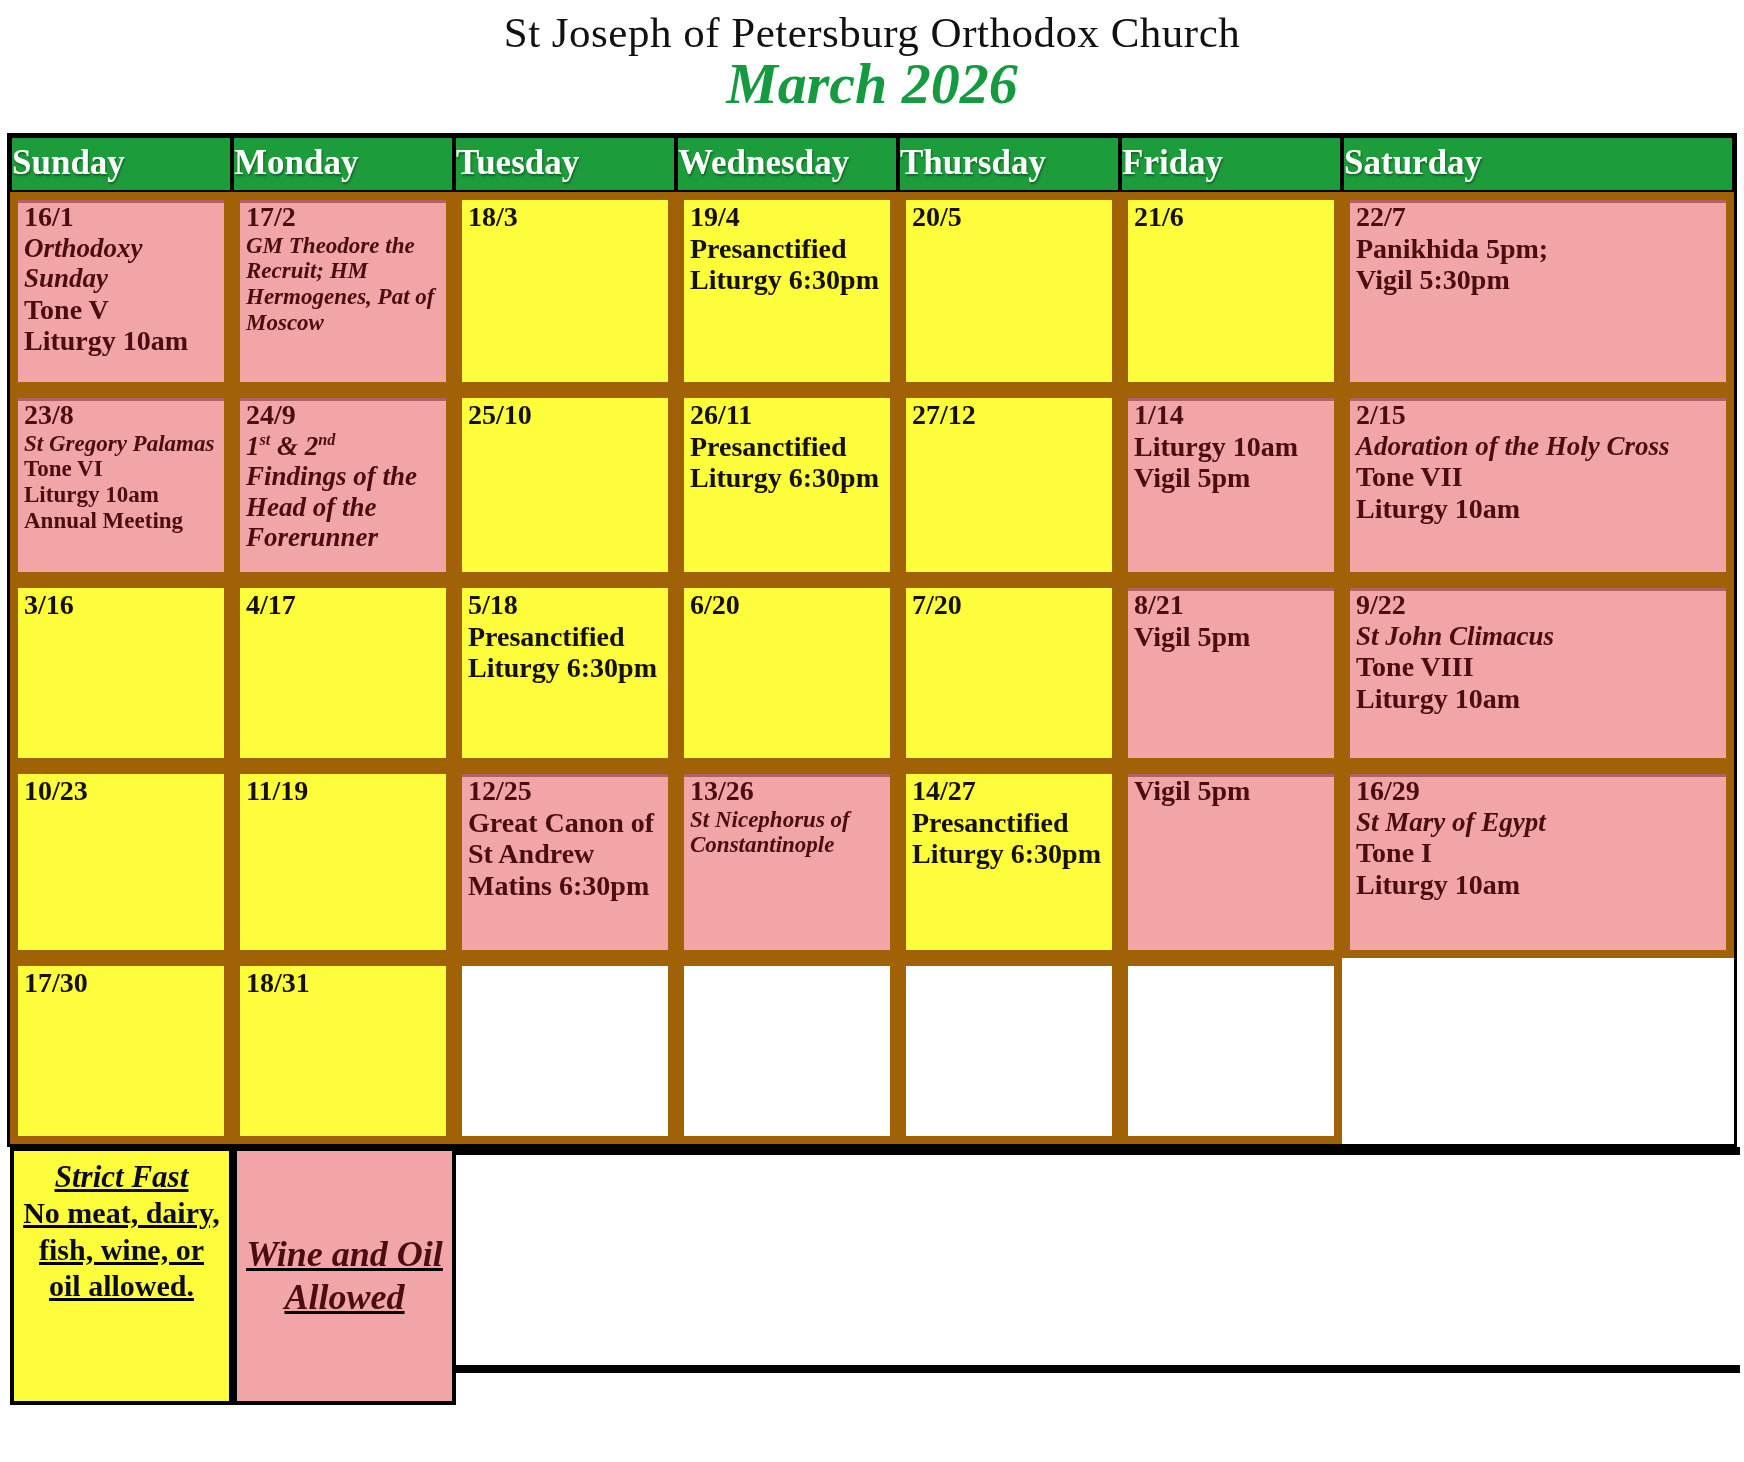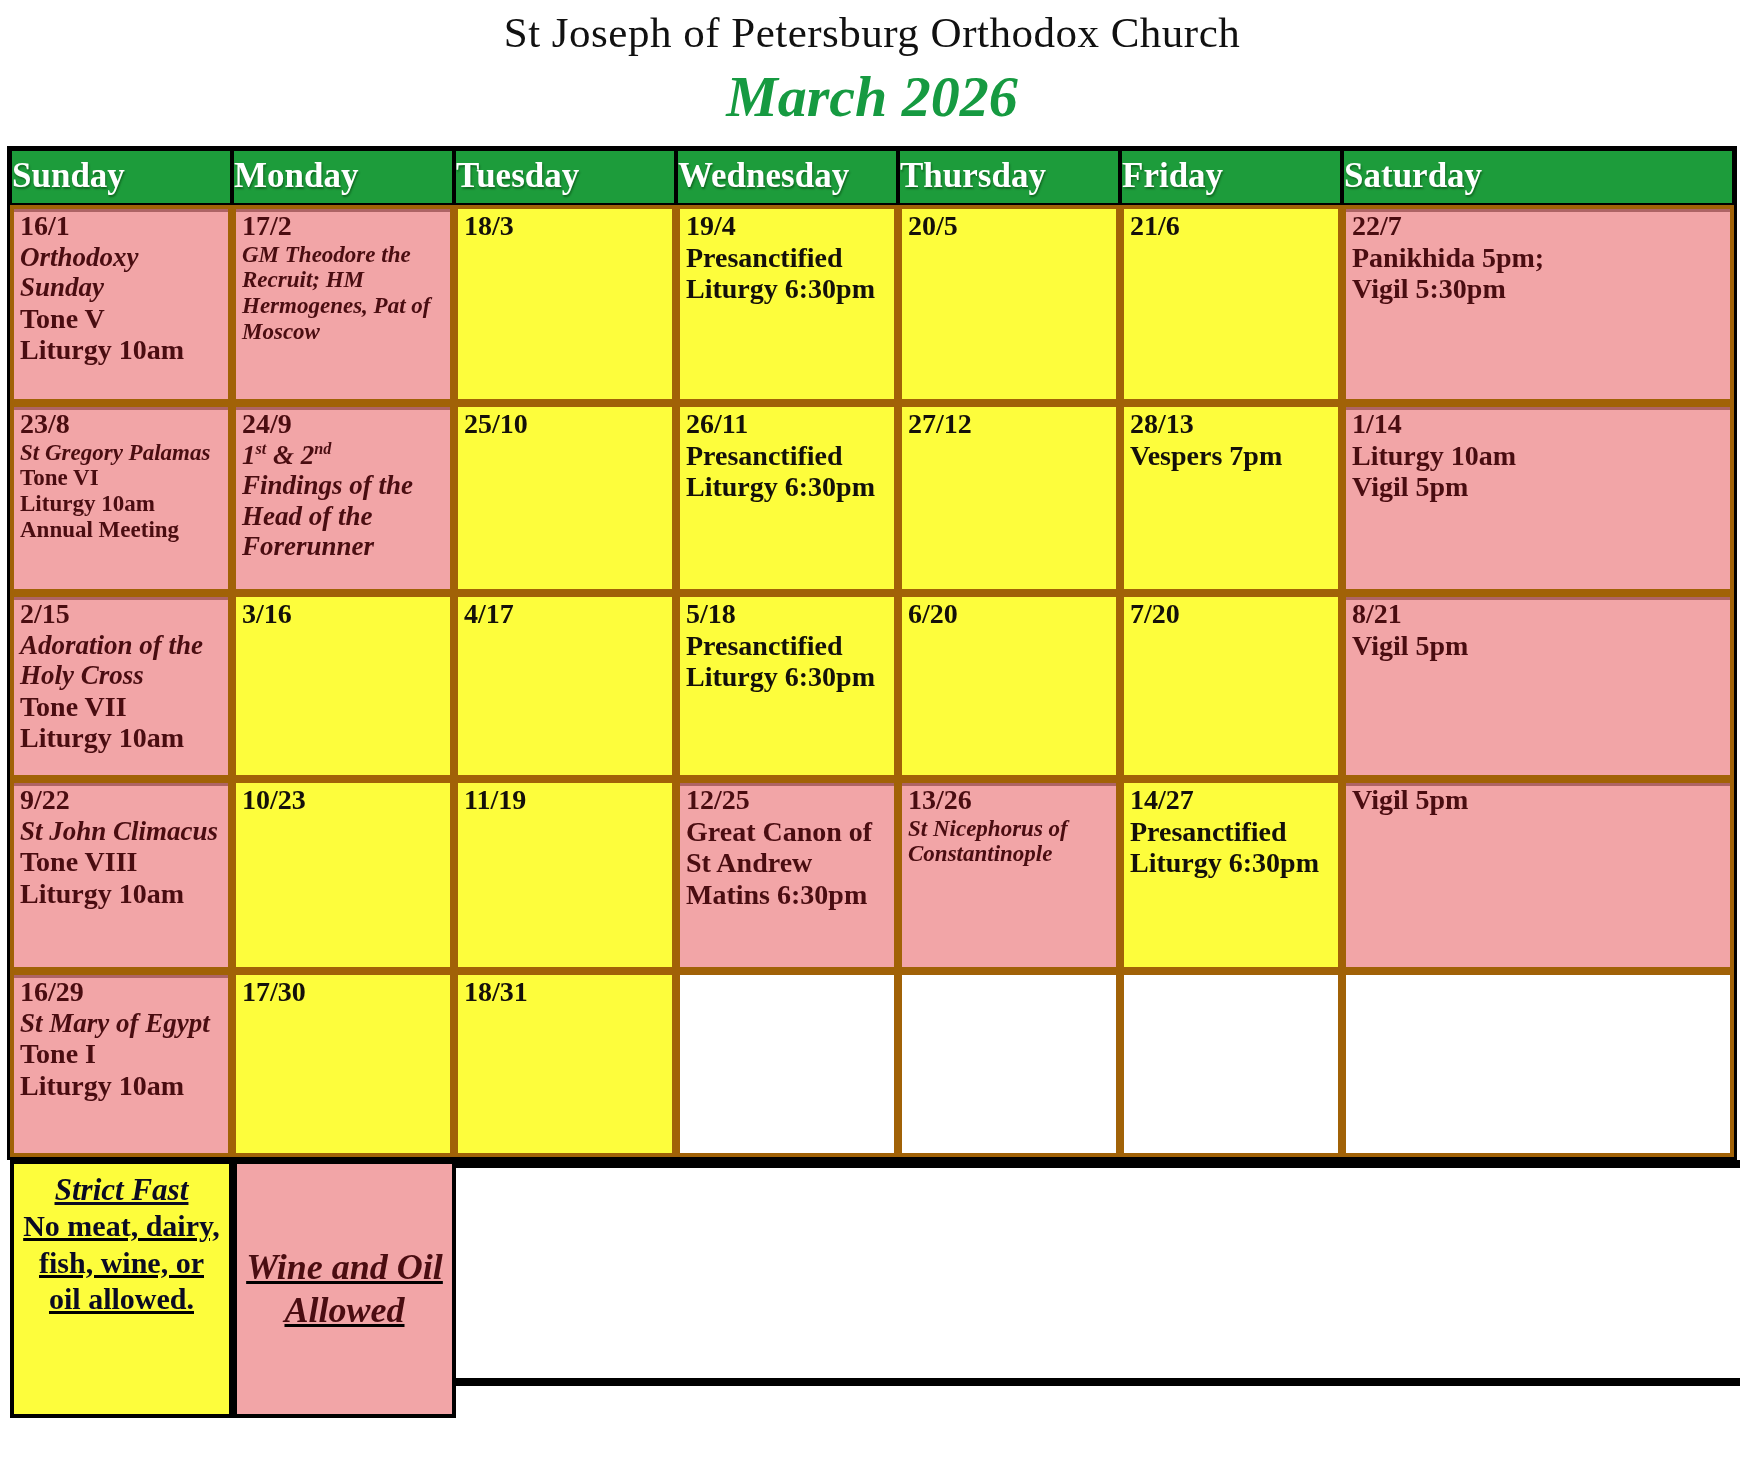--- a/index.html
+++ b/index.html
@@ -3,39 +3,39 @@
 <meta charset="utf-8">
 <style>
   html,body{margin:0;padding:0;background:#fff;}
   body{width:1744px;height:1462px;overflow:hidden;font-family:"Liberation Serif",serif;}
 
   .page-title{
     text-align:center;margin-top:10px;font-size:43px;line-height:1.05;color:#111;
     font-family:"Liberation Serif",serif;letter-spacing:.5px;
   }
   .page-subtitle{
-    text-align:center;font-size:58px;line-height:1.0;margin-top:13px;margin-bottom:20px;
+    text-align:center;font-size:58px;line-height:1.0;margin-top:0;margin-bottom:20px;
     font-weight:bold;font-style:italic;color:#169a41;
   }
 
   .cal-wrap{margin:0 7px;width:1730px;box-sizing:border-box;}
 
   .grid{
     display:grid;
     grid-template-columns:repeat(6,128fr) 226fr;
     grid-template-rows:56px 198px 190px 186px 192px 186px;
     border:3px solid #000;box-sizing:border-box;
   }
   .hcell{
     background:#1d9c3b;border:2px solid #000;box-sizing:border-box;
     color:#fff;font-weight:bold;font-size:35px;text-align:left;line-height:50px;
     text-shadow:1px 2px 2px rgba(0,40,0,.45);
   }
   .cell{
-    border:4px solid #a16207;box-sizing:border-box;
+    border:8px solid #a16207;box-sizing:border-box;
     padding:1px 4px 4px 6px;overflow:hidden;
   }
   .bg-pink{background:#f2a5a7;color:#4a0d11;box-shadow:inset 0 3px 0 rgba(92,22,22,.45);}
   .bg-yellow{background:#fdfd3c;color:#14100a;}
   .bg-white{background:#ffffff;color:#111;}
   .date{font-weight:bold;font-size:28px;line-height:1.12;}
   .line{font-weight:bold;font-size:28px;line-height:1.13;}
   .line.it{font-style:italic;font-size:27px;}
   .line.sm{font-size:23px;}
   .line sup{font-size:.6em;}
@@ -116,24 +116,20 @@
       <div class="cell bg-yellow">
         <div class="date">25/10</div>
       </div>
       <div class="cell bg-yellow">
         <div class="date">26/11</div>
         <div class="line">Presanctified Liturgy 6:30pm</div>
       </div>
       <div class="cell bg-yellow">
         <div class="date">27/12</div>
       </div>
-      <div class="cell bg-yellow">
-        <div class="date">28/13</div>
-        <div class="line">Vespers 7pm</div>
-      </div>
       <div class="cell bg-pink">
         <div class="date">1/14</div>
         <div class="line">Liturgy 10am</div>
         <div class="line">Vigil 5pm</div>
       </div>
       <div class="cell bg-pink">
         <div class="date">2/15</div>
         <div class="line it">Adoration of the Holy Cross</div>
         <div class="line">Tone VII</div>
         <div class="line">Liturgy 10am</div>

